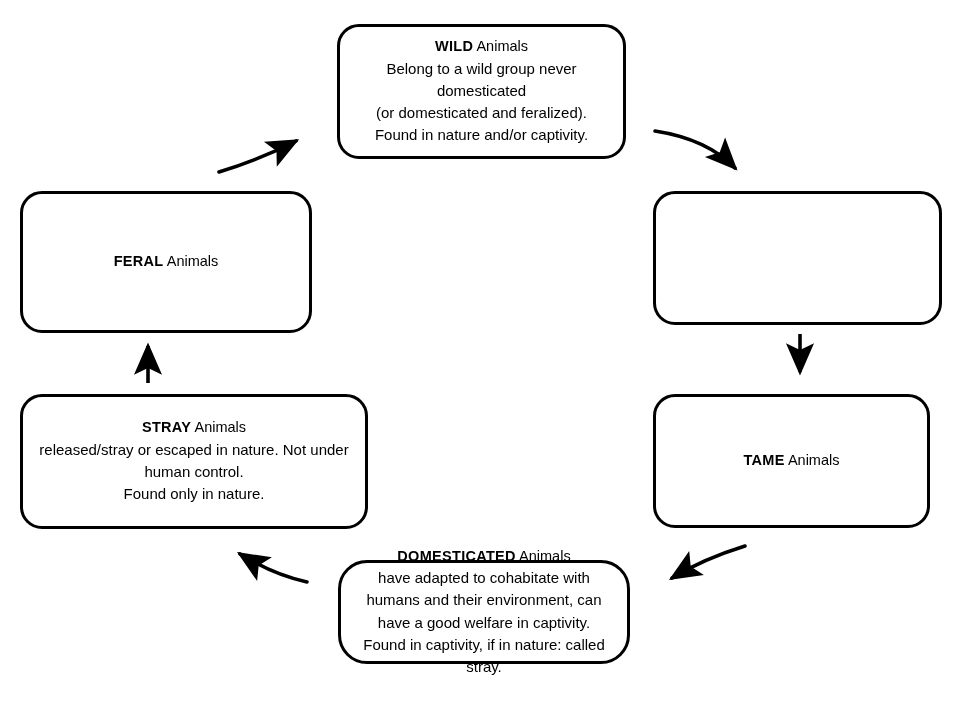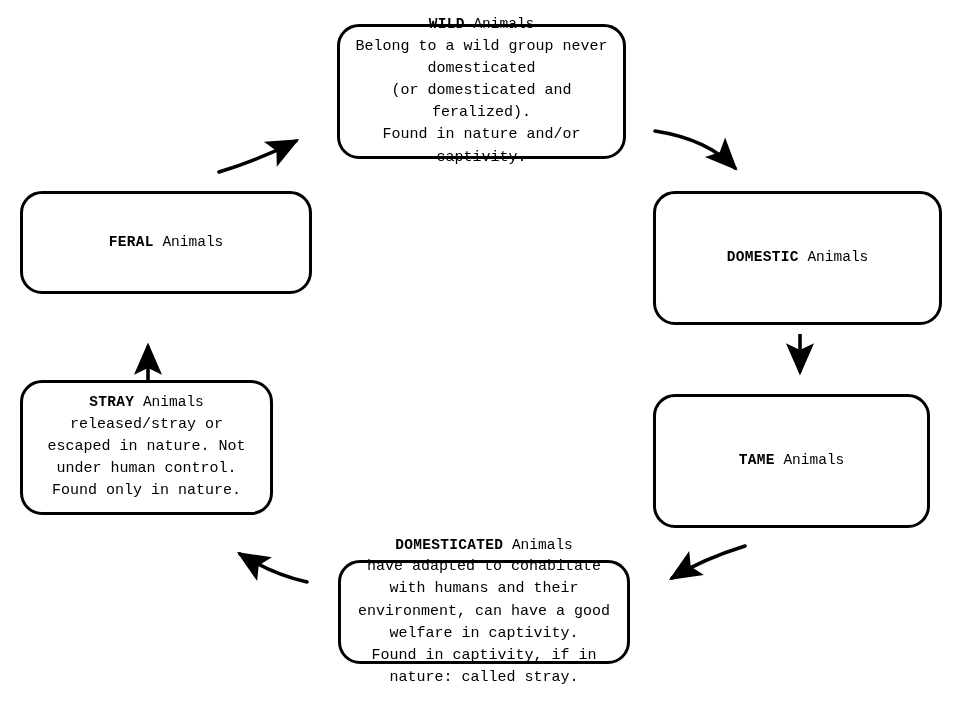--- a/index.html
+++ b/index.html
@@ -22,21 +22,20 @@
     border: 3px solid #000000;
     border-radius: 22px;
     background: #ffffff;
     display: flex;
     flex-direction: column;
     align-items: center;
     justify-content: center;
     text-align: center;
     padding: 6px 12px;
     z-index: 2;
-    font-family: Liberation Mono, monospace;
   }
   .node-title {
     font-size: 14.5px;
     line-height: 1.48;
     color: #000000;
     white-space: nowrap;
   }
   .node-title .kw {
     font-weight: bold;
     letter-spacing: 0.3px;
@@ -44,23 +43,23 @@
   .node-body {
     font-size: 15px;
     line-height: 1.48;
     color: #000000;
     white-space: pre-line;
   }
   
   #node-wild         { left: 337px; top: 24px;  width: 289px; height: 135px; }
   #node-domestic     { left: 653px; top: 191px; width: 289px; height: 134px; }
   #node-tame         { left: 653px; top: 394px; width: 277px; height: 134px; }
-  #node-domesticated { left: 338px; top: 560px; width: 292px; height: 104px; }
-  #node-stray        { left: 20px;  top: 380px; width: 253px; height: 135px; }
-  #node-feral        { left: 20px;  top: 191px; width: 292px; height: 103px; }
+  #node-domesticated { left: 338px; top: 560px; width: 292px; height: 104px; border-radius: 29px; }
+  #node-stray        { left: 20px;  top: 394px; width: 348px; height: 135px; }
+  #node-feral        { left: 20px;  top: 191px; width: 292px; height: 142px; }
 
   #arrows {
     position: absolute;
     left: 0; top: 0;
     width: 960px;
     height: 720px;
     z-index: 1;
   }
 </style>
 </head>
@@ -89,21 +88,20 @@
   </svg>
 
   <div class="node" id="node-wild">
     <div class="node-title"><span class="kw">WILD</span><span> Animals</span></div>
     <div class="node-body">Belong to a wild group never domesticated
 (or domesticated and feralized).
 Found in nature and/or captivity.</div>
   </div>
 
   <div class="node" id="node-domestic">
-    <div class="node-title"><span class="kw">DOMESTIC</span><span> Animals</span></div>
   </div>
 
   <div class="node" id="node-tame">
     <div class="node-title"><span class="kw">TAME</span><span> Animals</span></div>
   </div>
 
   <div class="node" id="node-domesticated">
     <div class="node-title"><span class="kw">DOMESTICATED</span><span> Animals</span></div>
     <div class="node-body">have adapted to cohabitate with humans and their environment, can have a good welfare in captivity.
 Found in captivity, if in nature: called stray.</div>

